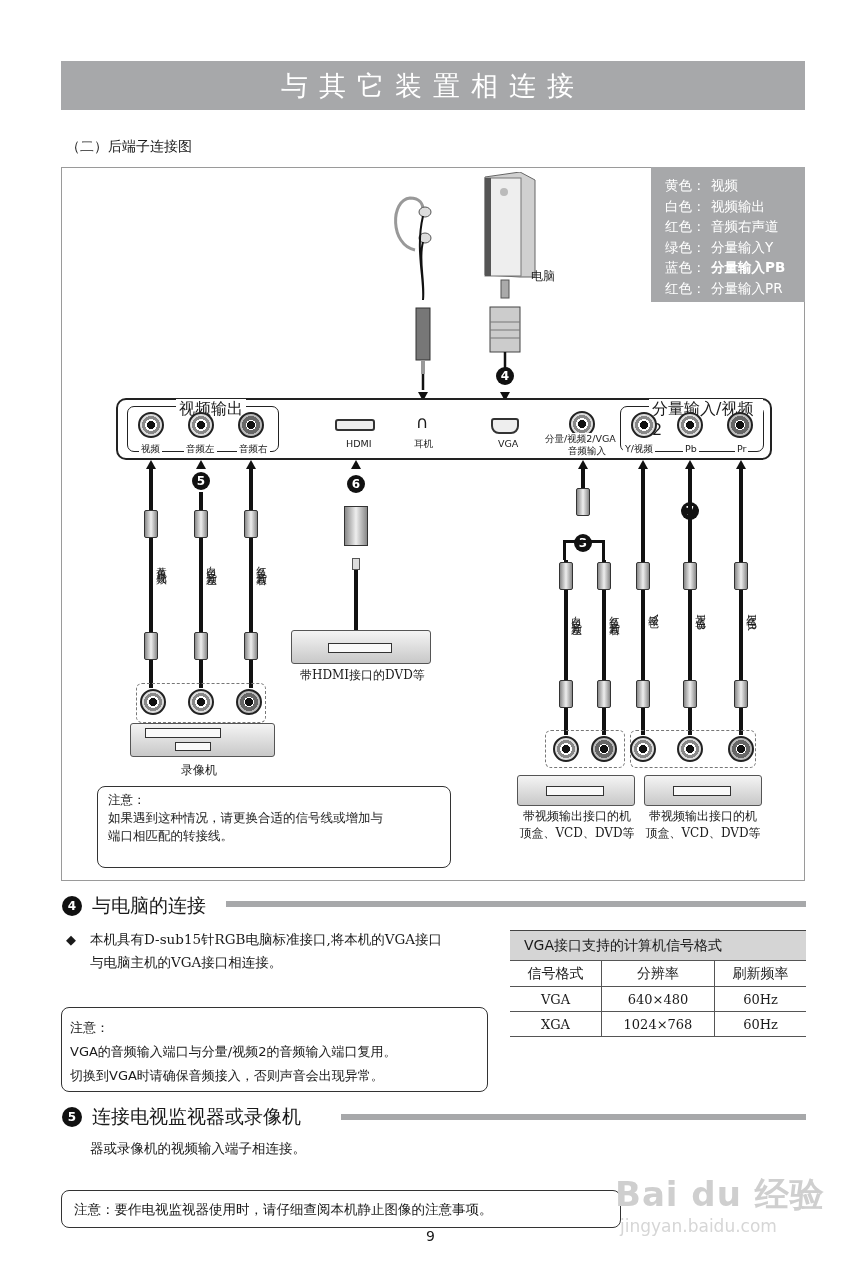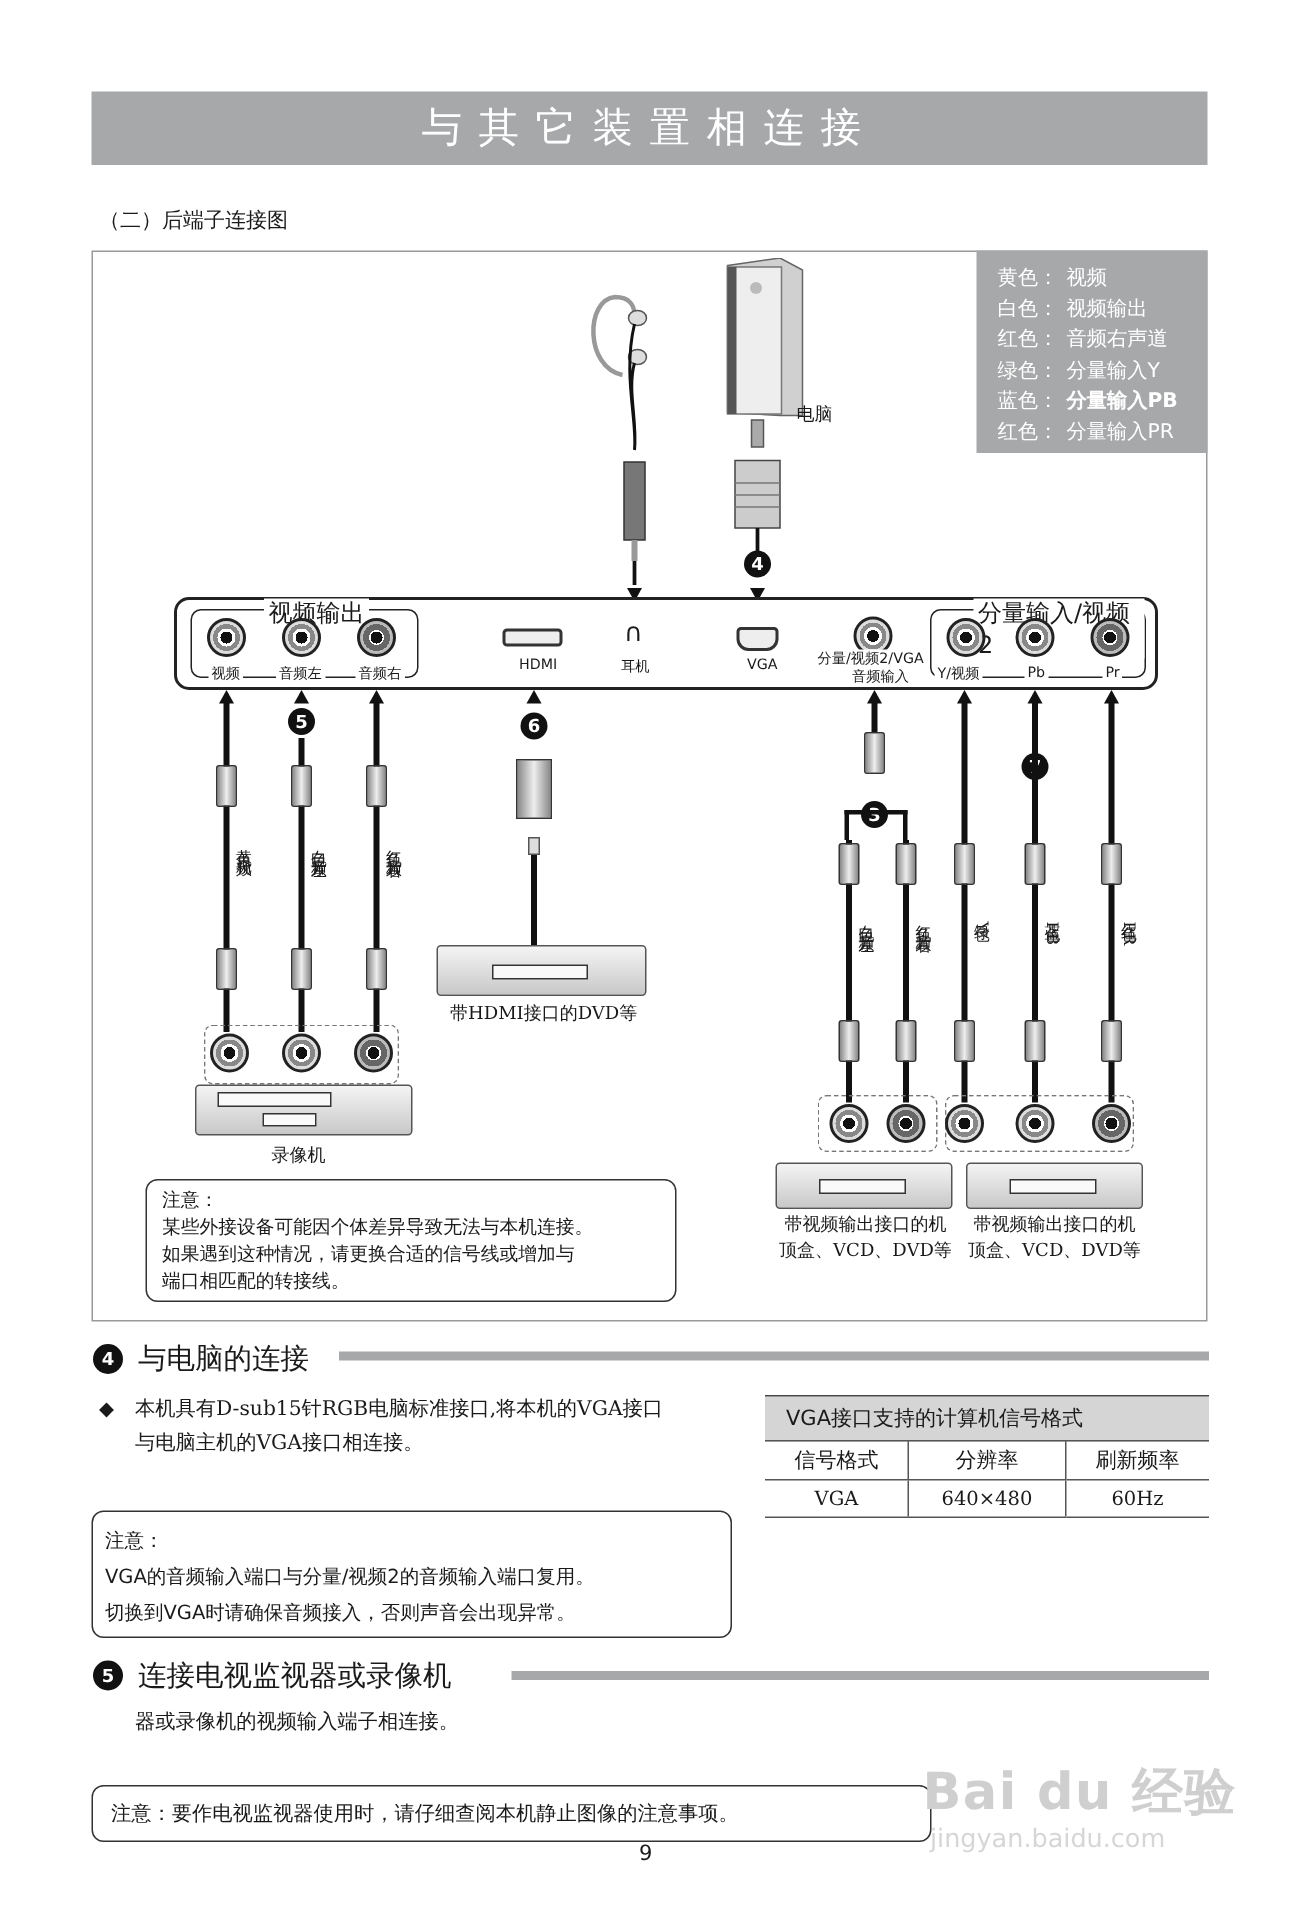--- a/index.html
+++ b/index.html
@@ -218,21 +218,20 @@
   <div>带视频输出接口的机</div>
     <div>顶盒、VCD、DVD等</div>
 </div>
 <div class="abs caption" style="left:641px;top:808px;width:124px">
   <div>带视频输出接口的机</div>
     <div>顶盒、VCD、DVD等</div>
 </div>
 
 <div class="abs note-box note-diag">
   <div>注意：</div>
-  <div>某些外接设备可能因个体差异导致无法与本机连接。</div>
   <div>如果遇到这种情况，请更换合适的信号线或增加与</div>
   <div>端口相匹配的转接线。</div>
 </div>
 
 <div class="abs sec-head" style="left:62px;top:893px">
   <span class="num">4</span>
     <span>与电脑的连接</span>
 </div>
 <div class="abs sec-rule" style="left:226px;top:901px;width:580px"></div>
 
@@ -256,20 +255,25 @@
     <tr>
       <th class="h">信号格式</th>
       <th class="h">分辨率</th>
       <th class="h">刷新频率</th>
     </tr>
     <tr>
       <td>VGA</td>
           <td>640×480</td>
           <td>60Hz</td>
     </tr>
+    <tr>
+      <td>XGA</td>
+          <td>1024×768</td>
+          <td>60Hz</td>
+    </tr>
   </tbody>
     </table>
 </div>
 
 <div class="abs sec-head" style="left:62px;top:1104px">
   <span class="num">5</span>
     <span>连接电视监视器或录像机</span>
 </div>
 <div class="abs sec-rule" style="left:341px;top:1114px;width:465px"></div>
 

